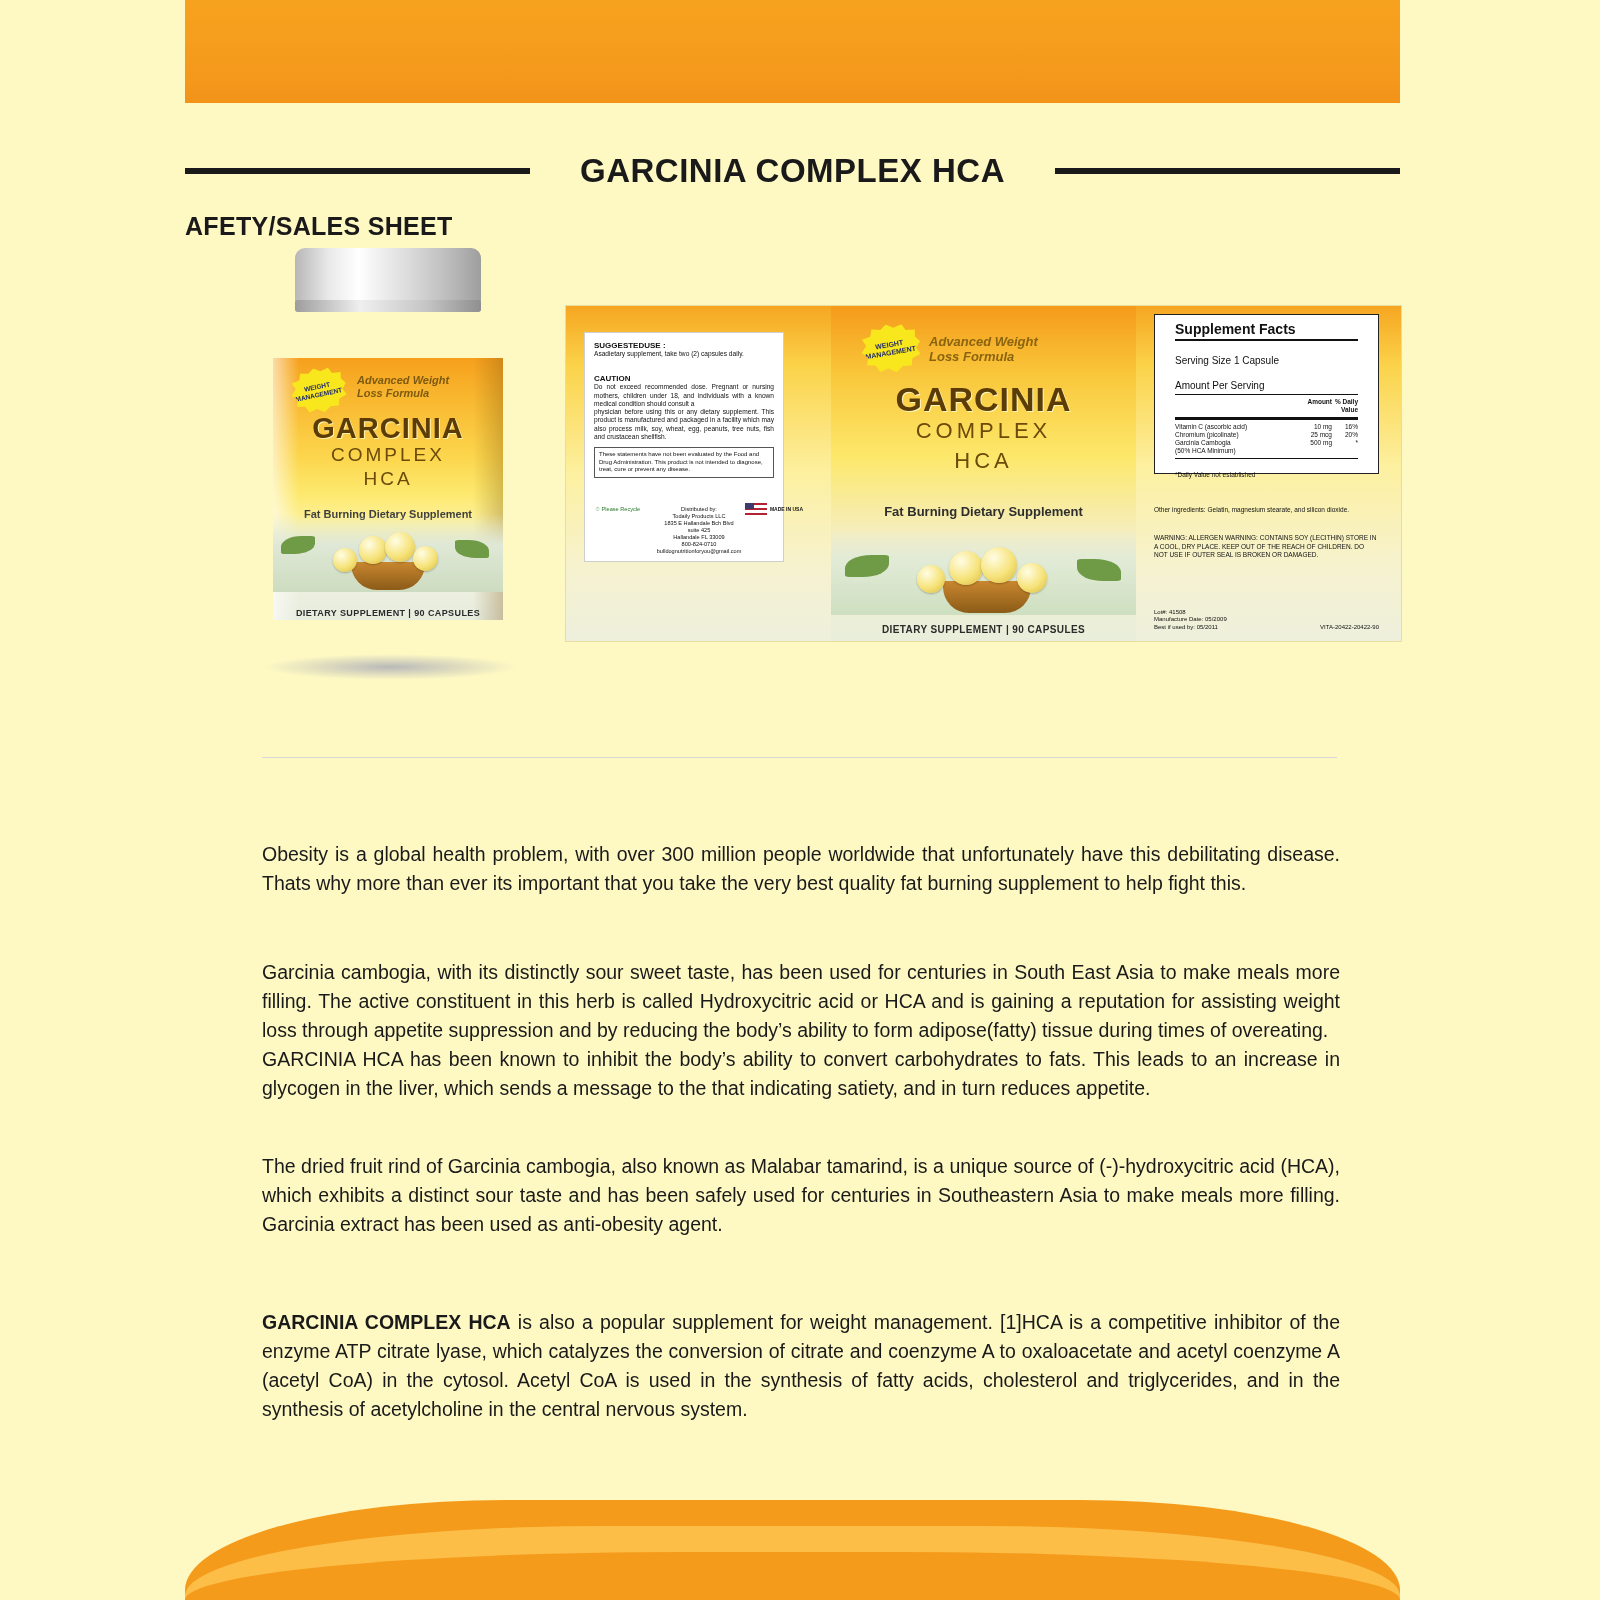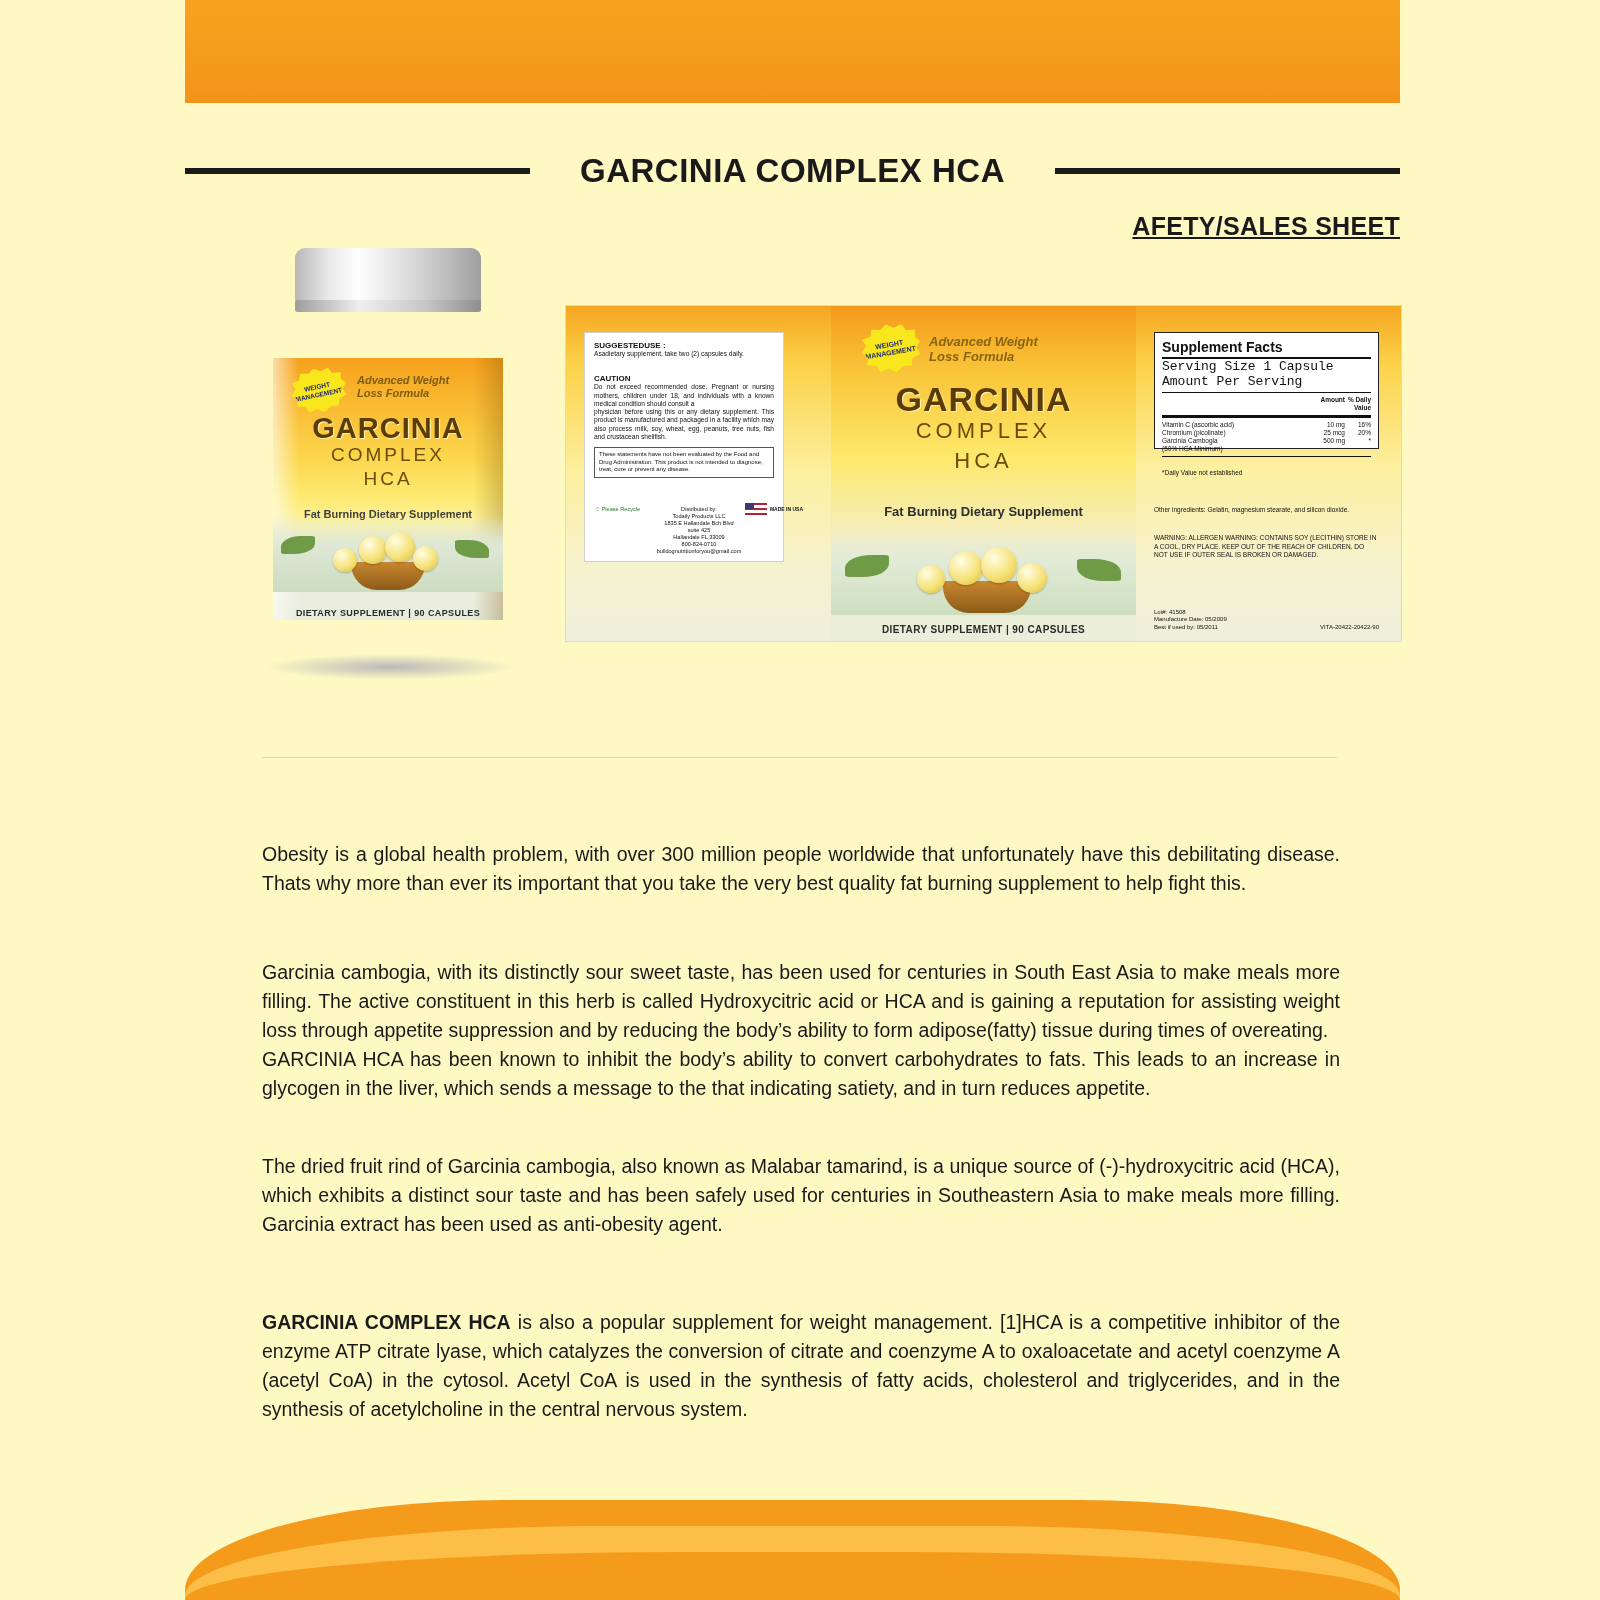--- a/index.html
+++ b/index.html
@@ -26,22 +26,22 @@
     position:absolute;top:18px;height:6px;background:#1a1a1a;
   }
   .rule.left{left:0;width:345px;}
   .rule.right{right:0;width:345px;}
   .doc-title{
     position:absolute;left:0;top:0;width:1215px;text-align:center;
     font-size:33px;font-weight:bold;color:#1a1a1a;letter-spacing:.5px;
     line-height:42px;
   }
   .doc-subtitle{
-    position:absolute;left:185px;top:212px;width:1215px;text-align:right;
-    font-size:25px;font-weight:bold;color:#1a1a1a;letter-spacing:.3px;text-decoration:underline;
+    position:absolute;left:185px;top:212px;width:1215px;text-align:left;
+    font-size:25px;font-weight:bold;color:#1a1a1a;letter-spacing:.3px;
   }
 
   
   .bottle-area{position:absolute;left:255px;top:248px;width:270px;height:455px;}
   .bottle-shadow{
     position:absolute;left:8px;top:406px;width:255px;height:26px;
     background:radial-gradient(ellipse at center,#b9b9b9 0%,rgba(255,255,255,0) 70%);
   }
   .bottle-body{
     position:absolute;left:18px;top:58px;width:230px;height:365px;
@@ -132,25 +132,25 @@
   }
   .fl-panel{position:relative;height:100%;}
   .fl-left{width:265px;background:linear-gradient(180deg,#f6a621 0%,#fbd34a 18%,#fdf0a0 50%,#f6f2cf 78%,#eef0dd 100%);}
   .fl-left-card{
     position:absolute;left:18px;top:26px;width:200px;height:230px;
     background:#ffffff;border:1px solid #cfcfcf;padding:8px 9px;box-sizing:border-box;
   }
   .fl-center{width:305px;background:linear-gradient(180deg,#f59a1a 0%,#f9c63a 20%,#fde86b 45%,#f4eec6 70%,#e9eedc 100%);}
   .fl-right{flex:1;background:linear-gradient(180deg,#f6a621 0%,#fbd34a 18%,#fdf0a0 48%,#f6f2cf 78%,#eef0dd 100%);}
   .fl-right-card{
-    position:absolute;left:18px;top:26px;width:225px;height:117px;
-    background:#ffffff;border:1.5px solid #222;padding:6px 7px;box-sizing:border-box;
+    position:absolute;left:18px;top:8px;width:225px;height:160px;
+    background:#ffffff;border:1.5px solid #222;padding:6px 20px;box-sizing:border-box;
   }
   .sf-title{font-size:14px;font-weight:bold;color:#111;border-bottom:2px solid #111;padding-bottom:2px;}
-  .sf-line{font-size:13px;color:#111;margin-top:0;font-family:Liberation Mono, monospace;}
+  .sf-line{font-size:10px;color:#111;margin-top:14px;}
   .sf-rule{height:1px;background:#111;margin:3px 0;}
   .sf-thick{height:3px;background:#111;margin:3px 0;}
   .sf-row{display:flex;font-size:6.5px;color:#111;line-height:8px;}
   .sf-row .nm{flex:1;}
   .sf-row .am{width:40px;text-align:right;}
   .sf-row .dv{width:26px;text-align:right;}
   .sf-head .am,.sf-head .dv{font-weight:bold;}
   .small-blk{
     position:absolute;left:18px;width:225px;font-size:6.5px;line-height:8.5px;color:#111;
   }

